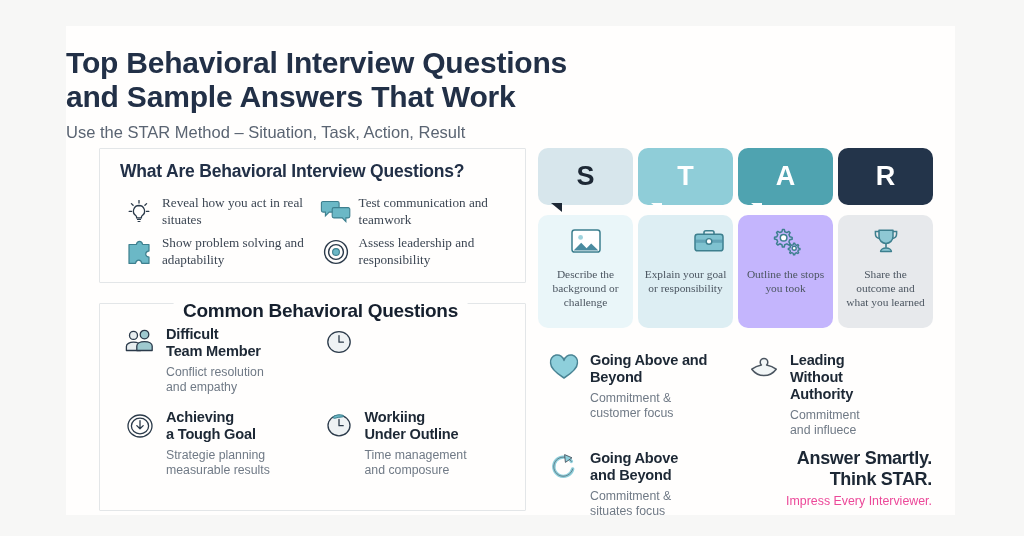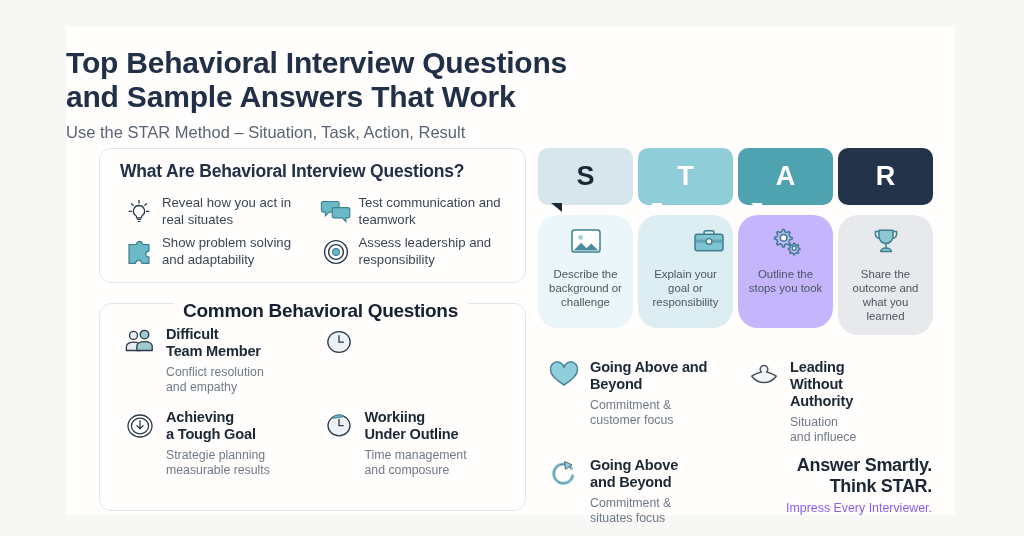--- a/index.html
+++ b/index.html
@@ -23,32 +23,32 @@
   .subtitle{
     margin-top:9px;color:#5a6472;font-size:16.5px;font-weight:400;
   }
   
   .cols{position:absolute;left:0;top:122px;width:889px;}
   .leftcol{position:absolute;left:33px;top:0;width:427px;}
   .rightcol{position:absolute;left:472px;top:0;width:400px;}
 
   
   .card{
-    border:1px solid #e3e6e8;border-radius:12px;
+    border:1px solid #e3e6e8;border-radius:1px;
     background:#fffefd;
   }
   .card1{padding:12px 16px 14px 16px;}
   .card1 h2{
     margin:0 0 6px 4px;font-size:17.5px;color:#223047;font-weight:bold;
     letter-spacing:-0.2px;
   }
   .grid2{display:flex;flex-wrap:wrap;}
   .cell{display:flex;width:50%;box-sizing:border-box;margin-top:7px;}
   .cell .ic{width:46px;flex:0 0 46px;display:flex;align-items:flex-start;justify-content:center;padding-top:2px;}
-  .cell .tx{font-size:13.2px;line-height:16.5px;color:#3c4653;padding-right:6px;}
+  .cell .tx{font-size:13.2px;line-height:16.5px;color:#3c4653;padding-right:6px;font-family:Liberation Serif, serif;}
 
   
   .card2{position:relative;margin-top:20px;padding:22px 14px 18px 14px;}
   .card2 h2{
     position:absolute;top:-12px;left:50%;transform:translateX(-50%);
     margin:8px;background:#fffefd;padding:0 10px;white-space:nowrap;
     font-size:19px;color:#16202e;font-weight:bold;letter-spacing:-0.3px;
   }
   .qrow{display:flex;width:50%;box-sizing:border-box;margin-bottom:14px;}
   .qrow .ic{width:52px;flex:0 0 52px;display:flex;align-items:flex-start;justify-content:center;padding-top:1px;}
@@ -60,36 +60,36 @@
   .starcell{width:95px;}
   .sbadge{
     height:57px;border-radius:10px;display:flex;align-items:center;justify-content:center;
     font-size:27px;font-weight:bold;position:relative;
   }
   .sbadge .tail{
     position:absolute;bottom:-7px;left:13px;width:0;height:0;
     border-left:11px solid transparent;border-top:9px solid currentColor;
   }
   .spanel{
-    margin-top:10px;border-radius:20px;padding:11px 6px 12px 6px;
-    display:flex;flex-direction:column;align-items:center;min-height:90px;
+    margin-top:10px;border-radius:10px;padding:11px 6px 12px 6px;
+    display:flex;flex-direction:column;align-items:center;min-height:90px;font-family:Liberation Serif, serif;
   }
   .spanel .lbl{
     margin-top:11px;font-size:11.4px;line-height:14px;color:#4b5560;text-align:center;
   }
 
   
   .brwrap{margin-top:24px;display:flex;flex-wrap:wrap;}
   .brcell{display:flex;width:50%;box-sizing:border-box;margin-bottom:12px;}
   .brcell .ic{width:52px;flex:0 0 52px;display:flex;align-items:flex-start;justify-content:center;}
   .tagline{
     text-align:right;padding-right:6px;margin-top:-2px;
   }
   .tag1{font-size:18px;font-weight:bold;color:#1d2835;line-height:21px;letter-spacing:-0.3px;}
-  .tag2{font-size:12.4px;color:#8b5cf6;margin-top:4px;}
+  .tag2{font-size:12.4px;color:#ec4899;margin-top:4px;}
   svg{display:block;}
 </style>
 </head>
 <body>
 
 <div class="canvas">
 
   <div class="header">
     <div class="title">
       <div>Top Behavioral Interview Questions</div>
@@ -337,21 +337,21 @@
               <path d="M17 6.4c2.1 0 3.8 1.7 3.8 3.8 0 1.1-.5 2.1-1.2 2.8 3.6.7 7 2.2 9.6 4.2-3 4-7.3 6.4-12.2 6.4S7.8 21.2 4.8 17.2c2.6-2 6-3.5 9.6-4.2a3.8 3.8 0 0 1-1.2-2.8c0-2.1 1.7-3.8 3.8-3.8z" fill="#f2f6f7" stroke="#4b5560" stroke-width="1.5" stroke-linejoin="round"></path>
             </svg>
           </div>
           <div>
             <div class="qt">
               <div>Leading</div>
               <div>Without</div>
               <div>Authority</div>
             </div>
             <div class="qs">
-              <div>Situation</div>
+              <div>Commitment</div>
               <div>and influece</div>
             </div>
           </div>
         </div>
 
         <div class="brcell">
           <div class="ic">
             <svg width="34" height="32" viewBox="0 0 34 32">
               <path d="M24.4 11.4a9.6 9.6 0 1 0 1.3 7.6" fill="none" stroke="#8ecfdb" stroke-width="3.4" stroke-linecap="round"></path>
               <path d="M24.4 11.4a9.6 9.6 0 1 0 1.3 7.6" fill="none" stroke="#4b5560" stroke-width="0.9" stroke-linecap="round" opacity="0.7"></path>

